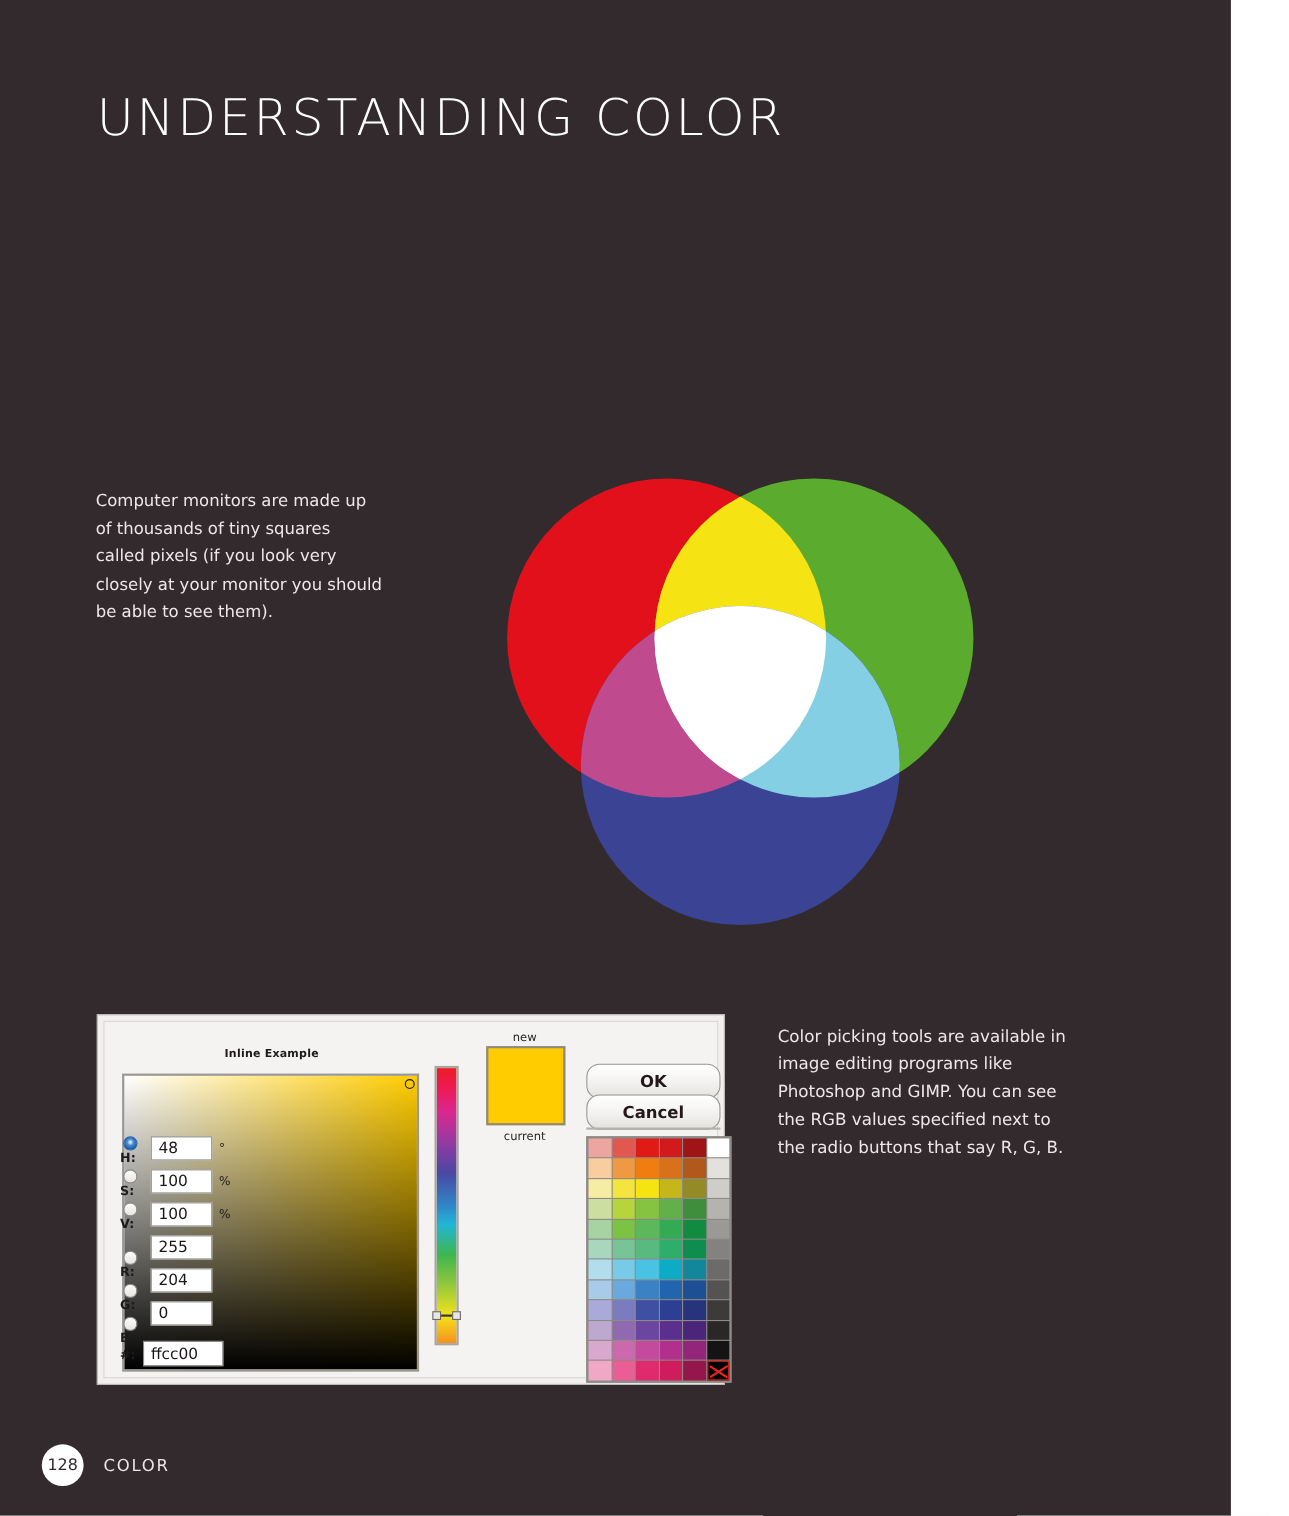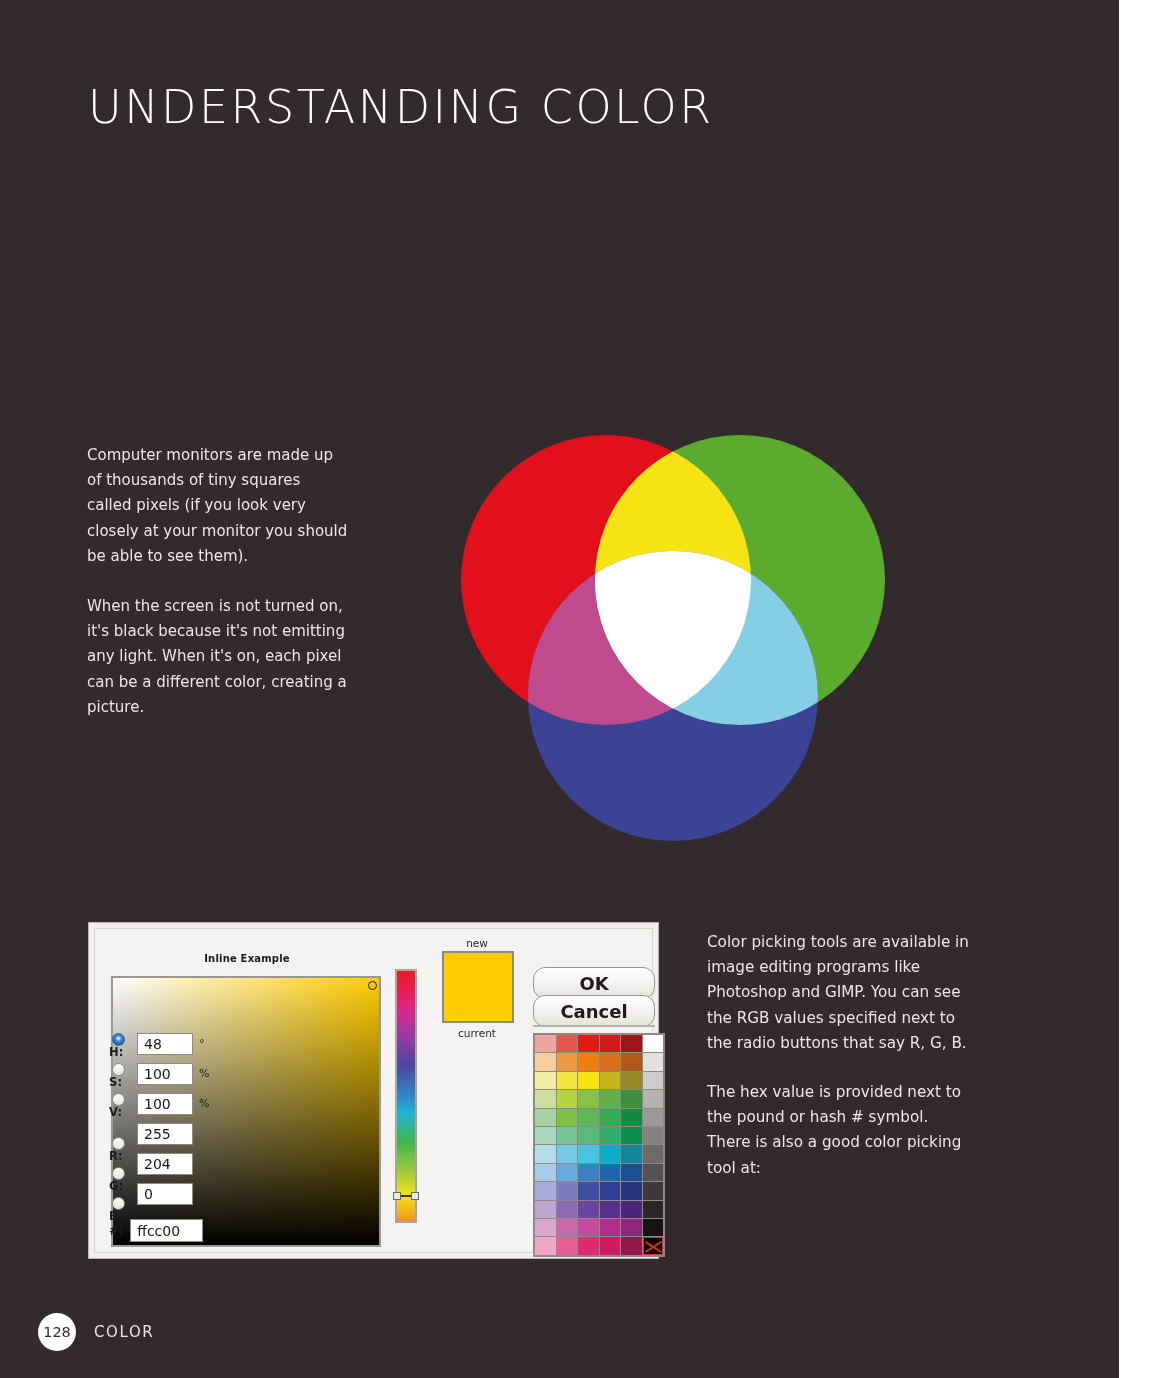--- a/index.html
+++ b/index.html
@@ -144,21 +144,21 @@
     width: 72px; height: 72px;
     background: #ffcc00;
     border: 2px solid #8d8a86;
   }
 
   .pill-btn {
     position: absolute; width: 122px; height: 32px;
     border-radius: 12px;
     border: 1px solid #9b9894;
     background: linear-gradient(to bottom, #ffffff 0%, #f4f3f1 50%, #e4e2df 100%);
-    font-size: 18px; font-weight: bold; color: #25181a;
+    font-size: 15px; font-weight: bold; color: #25181a;
     display: flex; align-items: center; justify-content: center;
     font-family: "DejaVu Sans", sans-serif;
   }
   #btn-ok { left: 438px; top: 38px; }
   #btn-cancel { left: 438px; top: 66px; }
 
   #divider {
     position: absolute; left: 438px; top: 96px; width: 122px; height: 2px;
     background: #b5b2ae;
   }
@@ -226,21 +226,20 @@
 <body>
 
 <div id="page">
   <div id="canvas">
 
     <h1 id="title">UNDERSTANDING COLOR</h1>
 
 
     <div id="leftcol">
       <p>Computer monitors are made up of thousands of tiny squares called pixels (if you look very closely at your monitor you should be able to see them).</p>
-      <p>When the screen is not turned on, it's black because it's not emitting any light. When it's on, each pixel can be a different color, creating a picture.</p>
     </div>
 
     <svg id="venn" viewBox="0 0 430 430">
       <circle cx="148" cy="148" r="145" fill="#e2101a"></circle>
       <circle cx="282" cy="148" r="145" fill="#5aab2e"></circle>
       <circle cx="215" cy="264" r="145" fill="#3b4395"></circle>
       <defs>
         <clipPath id="cR">
             <circle cx="148" cy="148" r="145"></circle>
           </clipPath>
@@ -418,21 +417,20 @@
             <div class="sw" style="background: rgb(224, 42, 110);"></div>
             <div class="sw" style="background: rgb(207, 28, 93);"></div>
             <div class="sw" style="background: rgb(149, 22, 74);"></div>
             <div class="sw x" style="background: rgb(0, 0, 0);"></div>
           </div>
       </div>
     </div>
 
     <div id="rightcol">
       <p>Color picking tools are available in image editing programs like Photoshop and GIMP. You can see the RGB values specified next to the radio buttons that say R, G, B.</p>
-      <p style="margin-bottom:0">The hex value is provided next to the pound or hash # symbol. There is also a good color picking tool at:</p>
     </div>
 
     <div id="footer">
       <div id="page-circle">128</div>
       <div id="footer-label">COLOR</div>
     </div>
 
   </div>
 </div>
 

